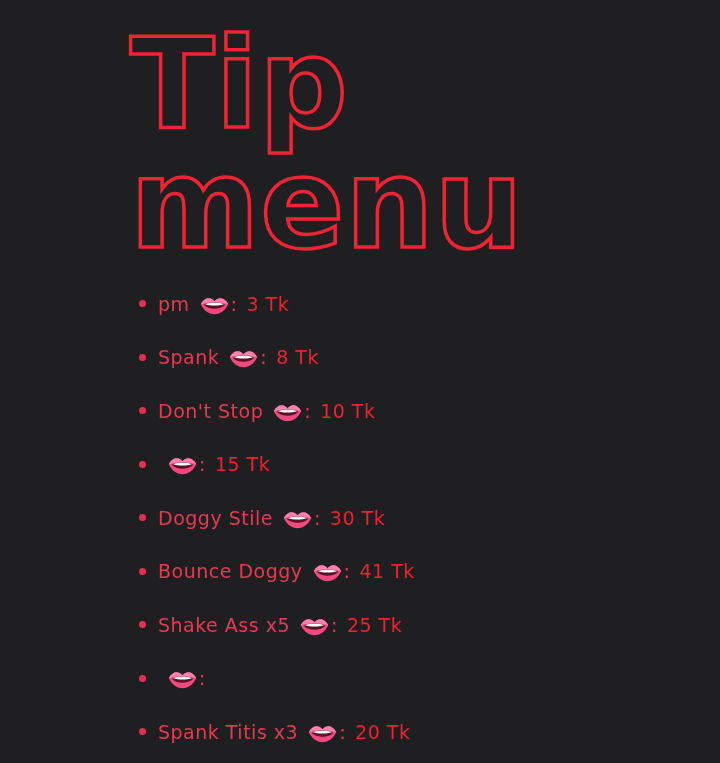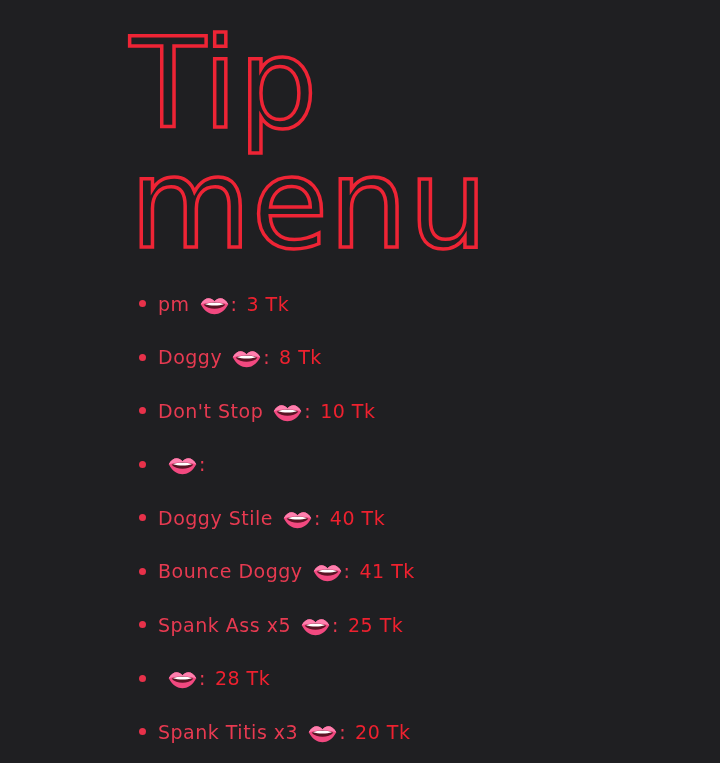--- a/index.html
+++ b/index.html
@@ -12,21 +12,21 @@
     overflow: hidden;
     background: var(--bg, #1f1f22);
     font-family: "DejaVu Sans", "Liberation Sans", sans-serif;
   }
   .page {
     padding: 24px 0 0 130px;
   }
   .title {
     margin: 0 12px 24px 0;
     font-size: 124px;
-    font-weight: 400;
+    font-weight: 700;
     line-height: 0.97;
     letter-spacing: 1px;
     color: transparent;
     -webkit-text-stroke: 3.5px var(--title-outline, #ee2435);
   }
   .title .line {
     display: block;
   }
   .tip-list {
     list-style: none;
@@ -89,21 +89,21 @@
         <path class="lips-mouth" d="M5.5 11.6 C11 8.4 25 8.4 30.5 11.6 C25.5 17.8 10.5 17.8 5.5 11.6 Z" fill="#5a1424"></path>
         <path class="lips-teeth" d="M7 11 C12.5 8.8 23.5 8.8 29 11 C23.5 13.2 12.5 13.2 7 11 Z" fill="#ffffff"></path>
       </svg>
     </span>
     <span class="colon">:</span>
     <span class="price">3 Tk</span>
   </li>
 
   <li class="tip-item">
     <span class="bullet"></span>
-    <span class="label">Doggy</span>
+    <span class="label">Spank</span>
     <span class="lips">
       <svg viewBox="0 0 36 24" aria-hidden="true">
         <path class="lips-base" d="M2 11.2 C6.5 3.2 13 2.2 18 7.6 C23 2.2 29.5 3.2 34 11.2 C29.5 19.8 23.5 22.8 18 22.8 C12.5 22.8 6.5 19.8 2 11.2 Z" fill="#f24980"></path>
         <path class="lips-upper" d="M2 11.2 C6.5 3.2 13 2.2 18 7.6 C23 2.2 29.5 3.2 34 11.2 C28 9.6 23 9.2 18 9.2 C13 9.2 8 9.6 2 11.2 Z" fill="#ff7fae"></path>
         <path class="lips-mouth" d="M5.5 11.6 C11 8.4 25 8.4 30.5 11.6 C25.5 17.8 10.5 17.8 5.5 11.6 Z" fill="#5a1424"></path>
         <path class="lips-teeth" d="M7 11 C12.5 8.8 23.5 8.8 29 11 C23.5 13.2 12.5 13.2 7 11 Z" fill="#ffffff"></path>
       </svg>
     </span>
     <span class="colon">:</span>
     <span class="price">8 Tk</span>
@@ -128,55 +128,56 @@
     <span class="bullet"></span>
     <span class="lips">
       <svg viewBox="0 0 36 24" aria-hidden="true">
         <path class="lips-base" d="M2 11.2 C6.5 3.2 13 2.2 18 7.6 C23 2.2 29.5 3.2 34 11.2 C29.5 19.8 23.5 22.8 18 22.8 C12.5 22.8 6.5 19.8 2 11.2 Z" fill="#f24980"></path>
         <path class="lips-upper" d="M2 11.2 C6.5 3.2 13 2.2 18 7.6 C23 2.2 29.5 3.2 34 11.2 C28 9.6 23 9.2 18 9.2 C13 9.2 8 9.6 2 11.2 Z" fill="#ff7fae"></path>
         <path class="lips-mouth" d="M5.5 11.6 C11 8.4 25 8.4 30.5 11.6 C25.5 17.8 10.5 17.8 5.5 11.6 Z" fill="#5a1424"></path>
         <path class="lips-teeth" d="M7 11 C12.5 8.8 23.5 8.8 29 11 C23.5 13.2 12.5 13.2 7 11 Z" fill="#ffffff"></path>
       </svg>
     </span>
     <span class="colon">:</span>
+    <span class="price">15 Tk</span>
   </li>
 
   <li class="tip-item">
     <span class="bullet"></span>
     <span class="label">Doggy Stile</span>
     <span class="lips">
       <svg viewBox="0 0 36 24" aria-hidden="true">
         <path class="lips-base" d="M2 11.2 C6.5 3.2 13 2.2 18 7.6 C23 2.2 29.5 3.2 34 11.2 C29.5 19.8 23.5 22.8 18 22.8 C12.5 22.8 6.5 19.8 2 11.2 Z" fill="#f24980"></path>
         <path class="lips-upper" d="M2 11.2 C6.5 3.2 13 2.2 18 7.6 C23 2.2 29.5 3.2 34 11.2 C28 9.6 23 9.2 18 9.2 C13 9.2 8 9.6 2 11.2 Z" fill="#ff7fae"></path>
         <path class="lips-mouth" d="M5.5 11.6 C11 8.4 25 8.4 30.5 11.6 C25.5 17.8 10.5 17.8 5.5 11.6 Z" fill="#5a1424"></path>
         <path class="lips-teeth" d="M7 11 C12.5 8.8 23.5 8.8 29 11 C23.5 13.2 12.5 13.2 7 11 Z" fill="#ffffff"></path>
       </svg>
     </span>
     <span class="colon">:</span>
-    <span class="price">40 Tk</span>
+    <span class="price">30 Tk</span>
   </li>
 
   <li class="tip-item">
     <span class="bullet"></span>
     <span class="label">Bounce Doggy</span>
     <span class="lips">
       <svg viewBox="0 0 36 24" aria-hidden="true">
         <path class="lips-base" d="M2 11.2 C6.5 3.2 13 2.2 18 7.6 C23 2.2 29.5 3.2 34 11.2 C29.5 19.8 23.5 22.8 18 22.8 C12.5 22.8 6.5 19.8 2 11.2 Z" fill="#f24980"></path>
         <path class="lips-upper" d="M2 11.2 C6.5 3.2 13 2.2 18 7.6 C23 2.2 29.5 3.2 34 11.2 C28 9.6 23 9.2 18 9.2 C13 9.2 8 9.6 2 11.2 Z" fill="#ff7fae"></path>
         <path class="lips-mouth" d="M5.5 11.6 C11 8.4 25 8.4 30.5 11.6 C25.5 17.8 10.5 17.8 5.5 11.6 Z" fill="#5a1424"></path>
         <path class="lips-teeth" d="M7 11 C12.5 8.8 23.5 8.8 29 11 C23.5 13.2 12.5 13.2 7 11 Z" fill="#ffffff"></path>
       </svg>
     </span>
     <span class="colon">:</span>
     <span class="price">41 Tk</span>
   </li>
 
   <li class="tip-item">
     <span class="bullet"></span>
-    <span class="label">Spank Ass x5</span>
+    <span class="label">Shake Ass x5</span>
     <span class="lips">
       <svg viewBox="0 0 36 24" aria-hidden="true">
         <path class="lips-base" d="M2 11.2 C6.5 3.2 13 2.2 18 7.6 C23 2.2 29.5 3.2 34 11.2 C29.5 19.8 23.5 22.8 18 22.8 C12.5 22.8 6.5 19.8 2 11.2 Z" fill="#f24980"></path>
         <path class="lips-upper" d="M2 11.2 C6.5 3.2 13 2.2 18 7.6 C23 2.2 29.5 3.2 34 11.2 C28 9.6 23 9.2 18 9.2 C13 9.2 8 9.6 2 11.2 Z" fill="#ff7fae"></path>
         <path class="lips-mouth" d="M5.5 11.6 C11 8.4 25 8.4 30.5 11.6 C25.5 17.8 10.5 17.8 5.5 11.6 Z" fill="#5a1424"></path>
         <path class="lips-teeth" d="M7 11 C12.5 8.8 23.5 8.8 29 11 C23.5 13.2 12.5 13.2 7 11 Z" fill="#ffffff"></path>
       </svg>
     </span>
     <span class="colon">:</span>
     <span class="price">25 Tk</span>
@@ -186,21 +187,20 @@
     <span class="bullet"></span>
     <span class="lips">
       <svg viewBox="0 0 36 24" aria-hidden="true">
         <path class="lips-base" d="M2 11.2 C6.5 3.2 13 2.2 18 7.6 C23 2.2 29.5 3.2 34 11.2 C29.5 19.8 23.5 22.8 18 22.8 C12.5 22.8 6.5 19.8 2 11.2 Z" fill="#f24980"></path>
         <path class="lips-upper" d="M2 11.2 C6.5 3.2 13 2.2 18 7.6 C23 2.2 29.5 3.2 34 11.2 C28 9.6 23 9.2 18 9.2 C13 9.2 8 9.6 2 11.2 Z" fill="#ff7fae"></path>
         <path class="lips-mouth" d="M5.5 11.6 C11 8.4 25 8.4 30.5 11.6 C25.5 17.8 10.5 17.8 5.5 11.6 Z" fill="#5a1424"></path>
         <path class="lips-teeth" d="M7 11 C12.5 8.8 23.5 8.8 29 11 C23.5 13.2 12.5 13.2 7 11 Z" fill="#ffffff"></path>
       </svg>
     </span>
     <span class="colon">:</span>
-    <span class="price">28 Tk</span>
   </li>
 
   <li class="tip-item">
     <span class="bullet"></span>
     <span class="label">Spank Titis x3</span>
     <span class="lips">
       <svg viewBox="0 0 36 24" aria-hidden="true">
         <path class="lips-base" d="M2 11.2 C6.5 3.2 13 2.2 18 7.6 C23 2.2 29.5 3.2 34 11.2 C29.5 19.8 23.5 22.8 18 22.8 C12.5 22.8 6.5 19.8 2 11.2 Z" fill="#f24980"></path>
         <path class="lips-upper" d="M2 11.2 C6.5 3.2 13 2.2 18 7.6 C23 2.2 29.5 3.2 34 11.2 C28 9.6 23 9.2 18 9.2 C13 9.2 8 9.6 2 11.2 Z" fill="#ff7fae"></path>
         <path class="lips-mouth" d="M5.5 11.6 C11 8.4 25 8.4 30.5 11.6 C25.5 17.8 10.5 17.8 5.5 11.6 Z" fill="#5a1424"></path>

